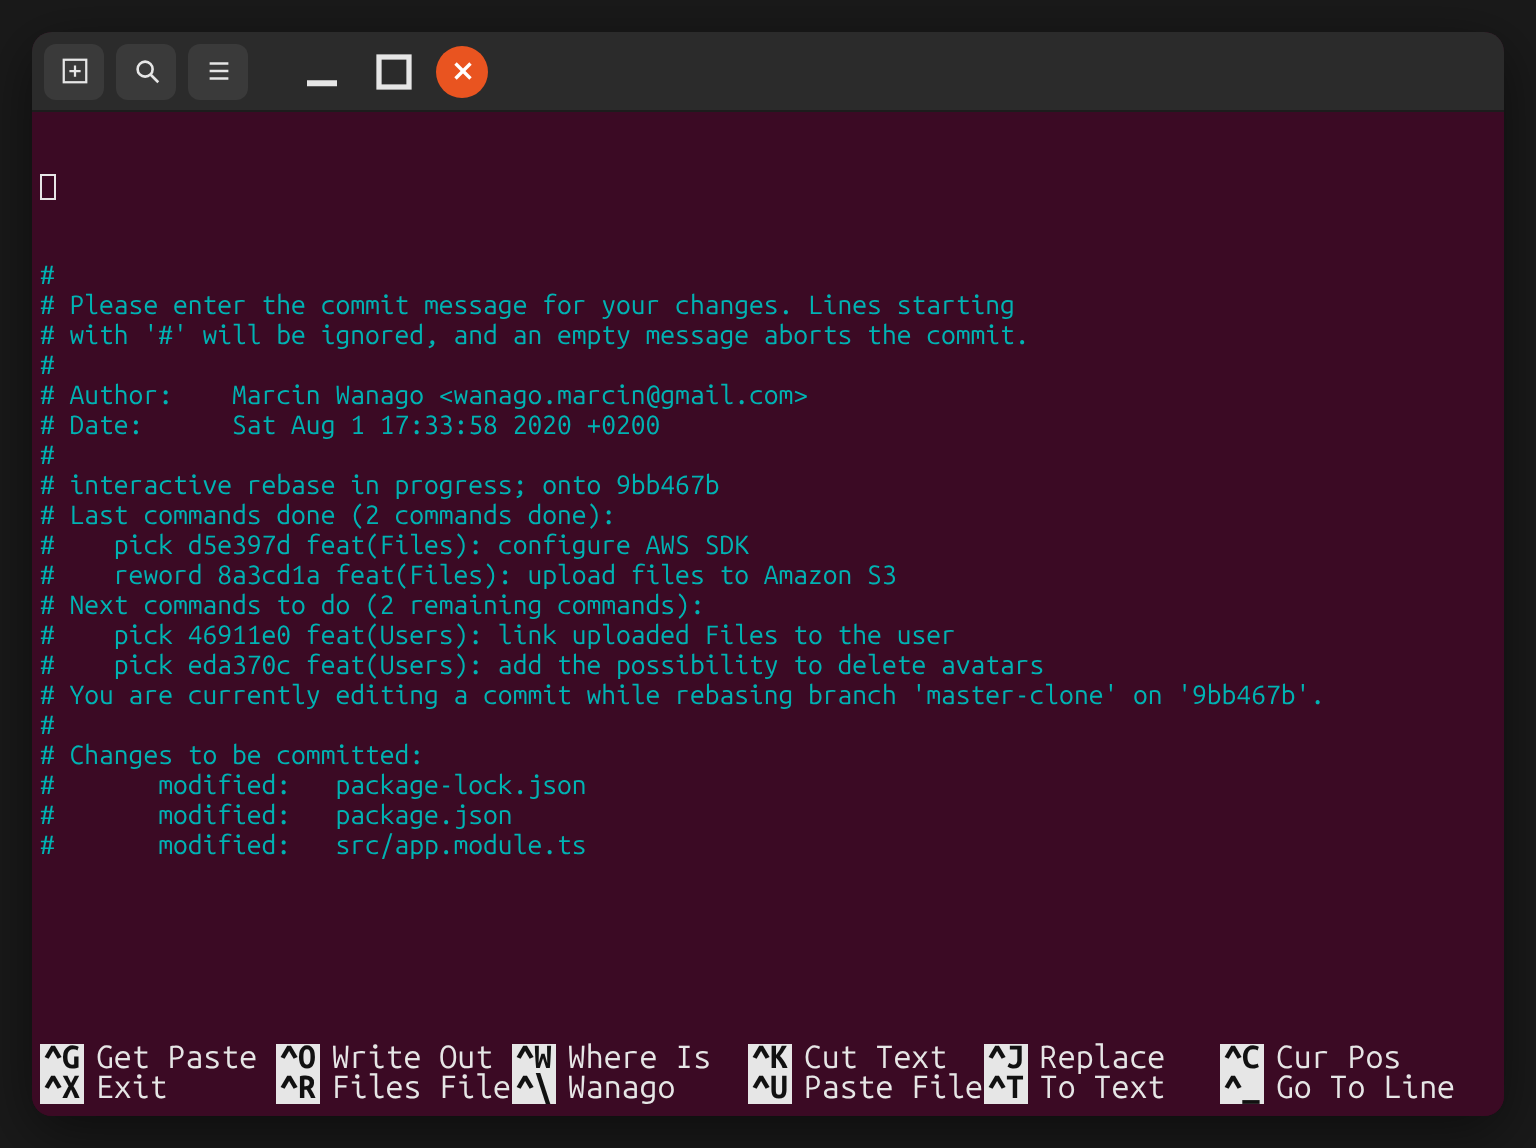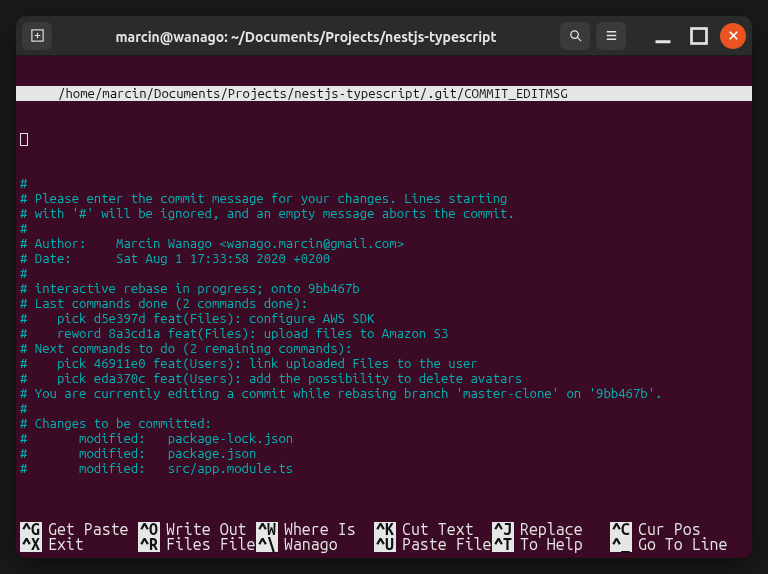--- a/index.html
+++ b/index.html
@@ -104,23 +104,20 @@
   <div class="titlebar">
     <div class="left-group">
       <div class="tb-btn">
         <svg viewBox="0 0 16 16">
             <rect x="2" y="2" width="12" height="12" fill="none" stroke="currentColor" stroke-width="1.2"></rect>
             <line x1="8" y1="5" x2="8" y2="11" stroke="currentColor" stroke-width="1.2"></line>
             <line x1="5" y1="8" x2="11" y2="8" stroke="currentColor" stroke-width="1.2"></line>
           </svg>
       </div>
     </div>
-    <div class="spacer">
-      <span class="title">marcin@wanago: ~/Documents/Projects/nestjs-typescript</span>
-    </div>
     <div class="tb-btn">
       <svg viewBox="0 0 16 16">
           <circle cx="7" cy="7" r="4" fill="none" stroke="currentColor" stroke-width="1.4"></circle>
           <line x1="10" y1="10" x2="14" y2="14" stroke="currentColor" stroke-width="1.4"></line>
         </svg>
     </div>
     <div class="tb-btn">
       <svg viewBox="0 0 16 16">
           <line x1="3" y1="4" x2="13" y2="4" stroke="currentColor" stroke-width="1.4"></line>
           <line x1="3" y1="8" x2="13" y2="8" stroke="currentColor" stroke-width="1.4"></line>
@@ -140,21 +137,20 @@
     </div>
     <div class="tb-btn round close">
       <svg viewBox="0 0 16 16">
           <line x1="4" y1="4" x2="12" y2="12" stroke="currentColor" stroke-width="1.8"></line>
           <line x1="12" y1="4" x2="4" y2="12" stroke="currentColor" stroke-width="1.8"></line>
         </svg>
     </div>
   </div>
 
   <div class="editor">
-    <div class="path-bar"><span class="spaces"></span><span>/home/marcin/Documents/Projects/nestjs-typescript/.git/COMMIT_EDITMSG</span></div>
     <div class="editor-line"><span class="cursor"></span></div>
     <div id="comment-lines"><div class="editor-line comment">#</div><div class="editor-line comment"># Please enter the commit message for your changes. Lines starting</div><div class="editor-line comment"># with '#' will be ignored, and an empty message aborts the commit.</div><div class="editor-line comment">#</div><div class="editor-line comment"># Author:    Marcin Wanago &lt;wanago.marcin@gmail.com&gt;</div><div class="editor-line comment"># Date:      Sat Aug 1 17:33:58 2020 +0200</div><div class="editor-line comment">#</div><div class="editor-line comment"># interactive rebase in progress; onto 9bb467b</div><div class="editor-line comment"># Last commands done (2 commands done):</div><div class="editor-line comment">#    pick d5e397d feat(Files): configure AWS SDK</div><div class="editor-line comment">#    reword 8a3cd1a feat(Files): upload files to Amazon S3</div><div class="editor-line comment"># Next commands to do (2 remaining commands):</div><div class="editor-line comment">#    pick 46911e0 feat(Users): link uploaded Files to the user</div><div class="editor-line comment">#    pick eda370c feat(Users): add the possibility to delete avatars</div><div class="editor-line comment"># You are currently editing a commit while rebasing branch 'master-clone' on '9bb467b'.</div><div class="editor-line comment">#</div><div class="editor-line comment"># Changes to be committed:</div><div class="editor-line comment">#       modified:   package-lock.json</div><div class="editor-line comment">#       modified:   package.json</div><div class="editor-line comment">#       modified:   src/app.module.ts</div></div>
   </div>
 
   <div class="shortcuts">
     <div class="sc-row" id="sc-row1">
         <div class="sc-cell">
           <span class="sc-key">^G</span>
           <span class="sc-label">Get Paste</span>
         </div>
@@ -191,21 +187,21 @@
         <div class="sc-cell">
           <span class="sc-key">^\</span>
           <span class="sc-label">Wanago</span>
         </div>
         <div class="sc-cell">
           <span class="sc-key">^U</span>
           <span class="sc-label">Paste File</span>
         </div>
         <div class="sc-cell">
           <span class="sc-key">^T</span>
-          <span class="sc-label">To Help</span>
+          <span class="sc-label">To Text</span>
         </div>
         <div class="sc-cell">
           <span class="sc-key">^_</span>
           <span class="sc-label">Go To Line</span>
         </div>
       </div>
   </div>
 
 </div>
 

